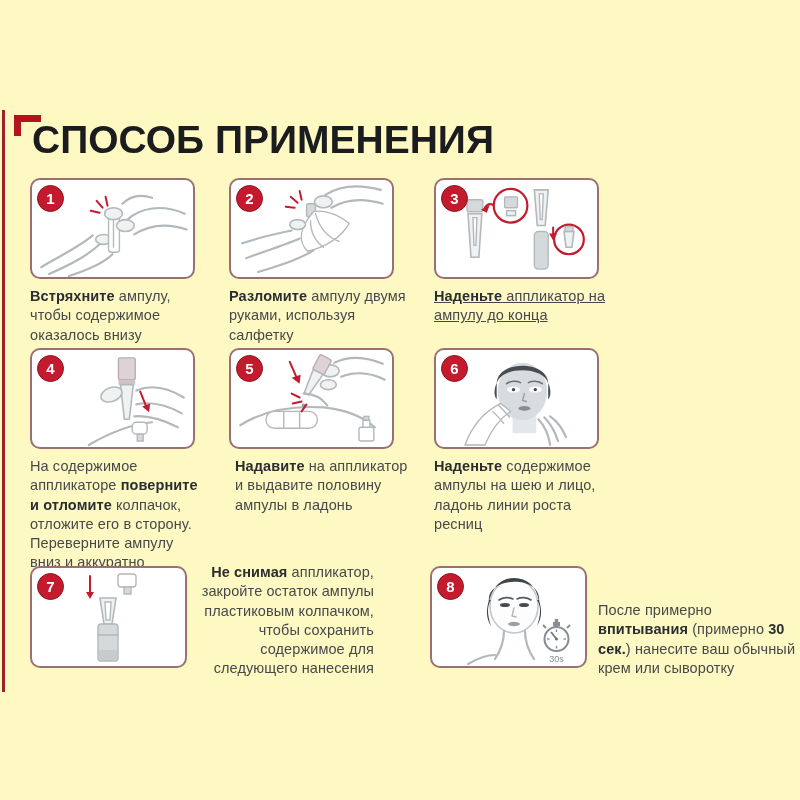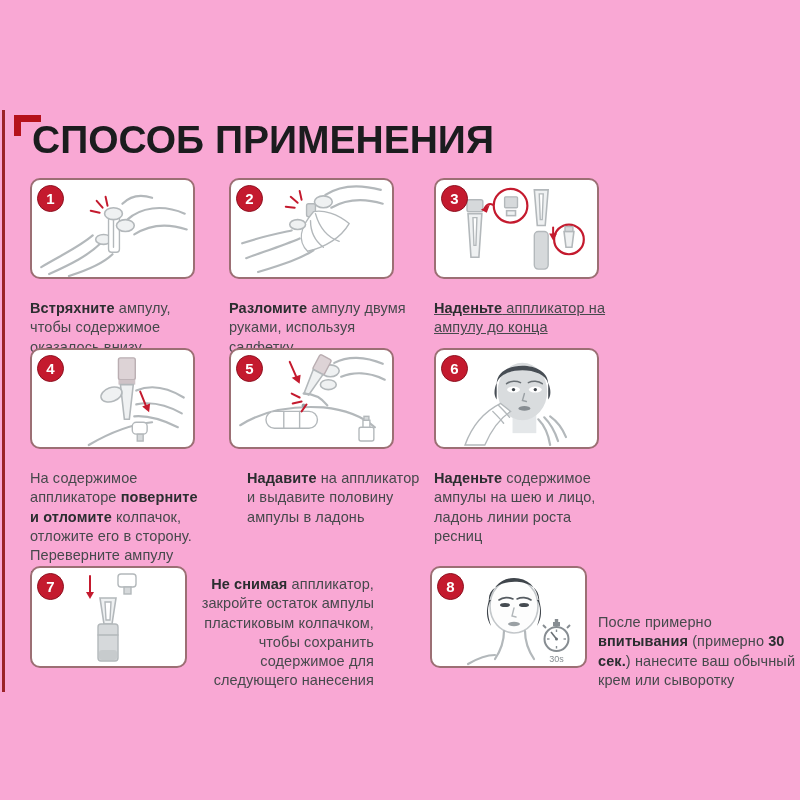--- a/index.html
+++ b/index.html
@@ -1,18 +1,18 @@
 <!DOCTYPE html>
 <html><head>
 <meta charset="utf-8">
 <style>
   * { margin:0; padding:0; box-sizing:border-box; }
   html,body { background:#ffffff; }
   .page {
-    position:relative; width:800px; height:800px; background:#f9a8d4;
+    position:relative; width:800px; height:800px; background:#fef9c3;
     font-family:"Liberation Sans", sans-serif; overflow:hidden;
   }
   .side-line { position:absolute; left:2px; top:110px; width:3px; height:582px; background:#9b2227; }
   .bracket {
     position:absolute; left:14px; top:115px; width:27px; height:21px;
     border-top:7px solid #b5121b; border-left:7px solid #b5121b;
   }
   .title {
     position:absolute; left:32px; top:118px; width:560px;
     font-size:39px; font-weight:bold; color:#1b1c1e; letter-spacing:0px; white-space:nowrap;
@@ -21,21 +21,21 @@
     position:absolute; background:#fff; border:2px solid #9c6f74; border-radius:10px;
   }
   .badge {
     position:absolute; left:5px; top:5px; width:27px; height:27px; border-radius:50%;
     background:#c41a2e; border:1.5px solid #8e1020; color:#fff;
     font-size:15px; font-weight:bold; display:flex; align-items:center; justify-content:center;
     z-index:2;
   }
   .box svg { position:absolute; left:0; top:0; width:100%; height:100%; }
   .cap {
-    position:absolute; font-size:14.5px; line-height:1.33; color:#46494c; letter-spacing:.1px;margin-top:12px;
+    position:absolute; font-size:14.5px; line-height:1.33; color:#46494c; letter-spacing:.1px;
   }
   .cap .b { font-weight:bold; color:#2b2e30; }
   
   .ln { stroke:#b3b8bb; stroke-width:2.2; fill:none; stroke-linecap:round; stroke-linejoin:round; }
   .ln1 { stroke:#b3b8bb; stroke-width:1.4; fill:none; stroke-linecap:round; }
   .fl { fill:#eff1f2; stroke:#b3b8bb; stroke-width:1.6; }
   .fm { fill:#d6d9db; stroke:#b3b8bb; stroke-width:1.4; }
   .fw { fill:#ffffff; stroke:#b3b8bb; stroke-width:1.4; }
   .red { stroke:#c41a2e; stroke-width:2; fill:none; stroke-linecap:round; }
   .redf { fill:#c41a2e; stroke:none; }
@@ -176,21 +176,21 @@
       </g>
       <g>
         <path class="red" d="M58,12 L65,28"></path>
         <polygon class="redf" points="68,34 60,28 69,25"></polygon>
         <path class="red" d="M68,48 L60,44"></path>
         <path class="red" d="M70,52 L61,54"></path>
         <path class="red" d="M75,55 L70,62"></path>
       </g>
     </svg>
   </div>
-  <p class="cap" style="left:247px; top:457px; width:178px;"><span class="b">Надавите</span><span> на аппликатор и выдавите половину ампулы в ладонь</span></p>
+  <p class="cap" style="left:235px; top:457px; width:178px;"><span class="b">Надавите</span><span> на аппликатор и выдавите половину ампулы в ладонь</span></p>
 
   <div class="box" style="left:434px; top:348px; width:165px; height:101px;">
     <div class="badge">6</div>
     <svg viewBox="0 0 160 98">
       <g>
         <rect x="76" y="64" width="24" height="20" fill="#e4e7e9"></rect>
         <ellipse cx="86" cy="42" rx="25" ry="29" fill="#d9dcde"></ellipse>
         <path d="M60,34 C60,10 112,10 112,34 C108,16 64,16 60,34 Z" fill="#474d54"></path>
         <path d="M60,33 C57,40 57,46 60,50 Z" fill="#474d54"></path>
         <path d="M112,33 C115,40 115,46 112,50 Z" fill="#474d54"></path>

